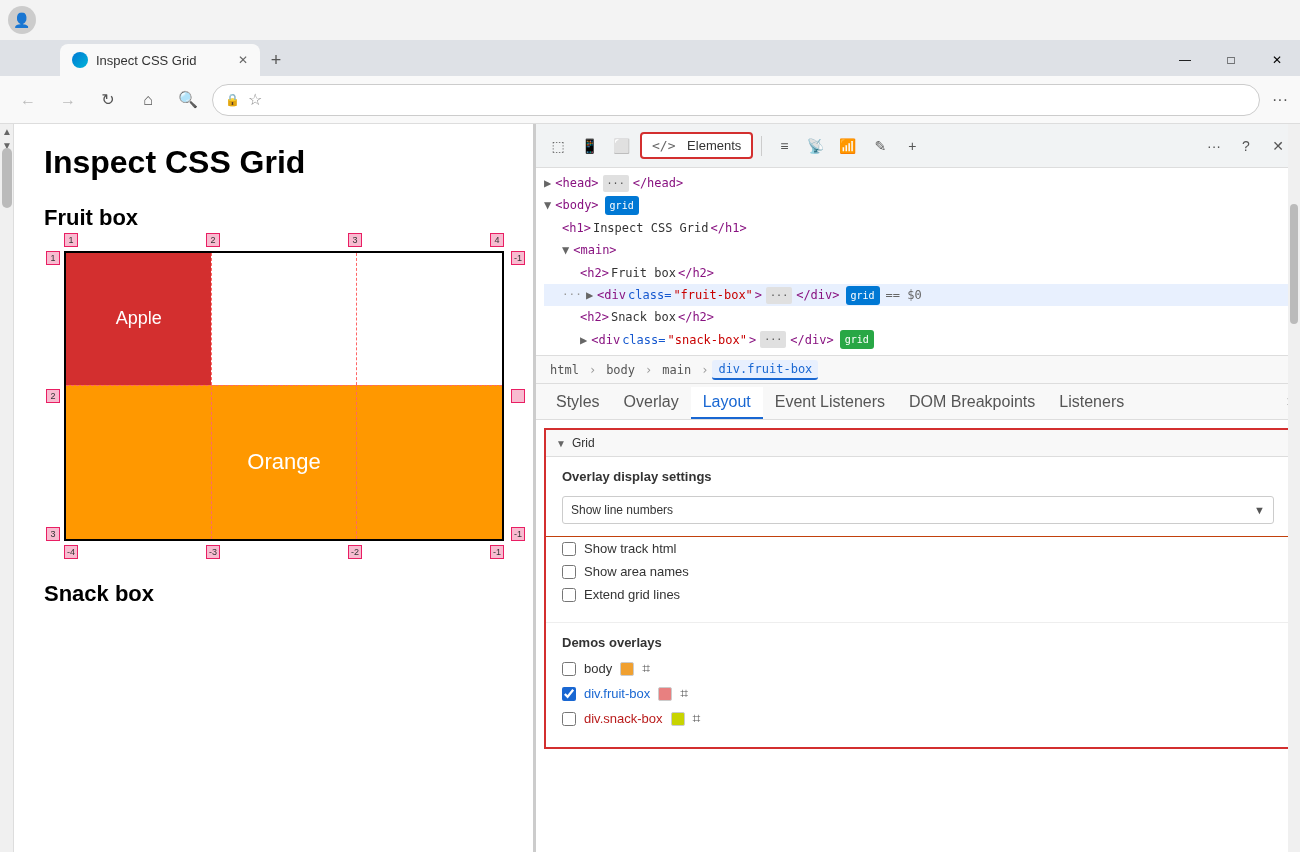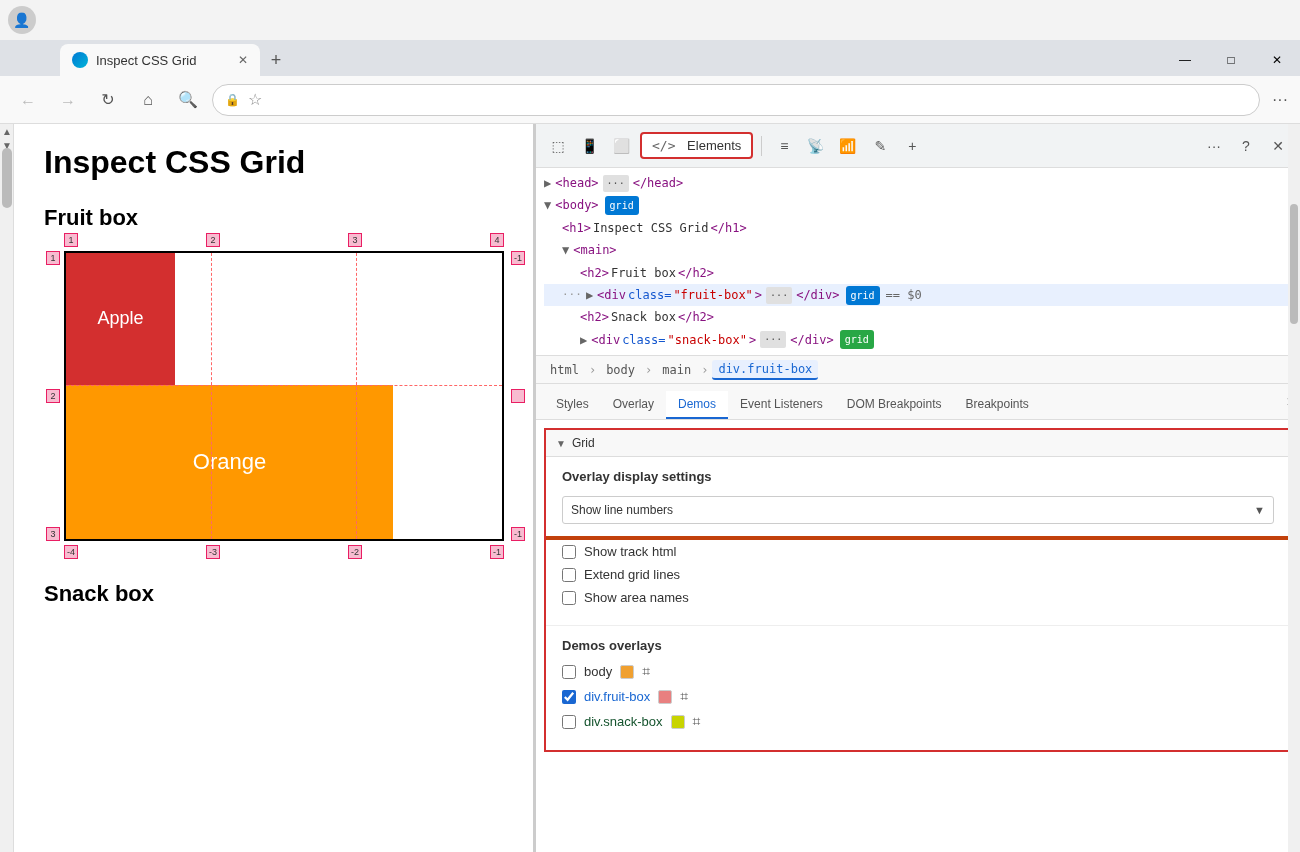--- a/index.html
+++ b/index.html
@@ -107,21 +107,21 @@
       position: absolute;
       top: 0; left: 0; width: 100%; height: 100%;
       pointer-events: none;
     }
     .grid-line-v1 { position: absolute; left: 33.3%; top: 0; bottom: 0; border-left: 1px dashed #f66; }
     .grid-line-v2 { position: absolute; left: 66.6%; top: 0; bottom: 0; border-left: 1px dashed #f66; }
     .grid-line-h1 { position: absolute; top: 46%; left: 0; right: 0; border-top: 1px dashed #f66; }
 
     .fruit-grid {
       display: grid;
-      grid-template-columns: 1fr 1fr 1fr 1fr;
+      grid-template-columns: 1fr 1fr 1fr;
       grid-template-rows: 46% 54%;
       width: 100%;
       height: 100%;
     }
     .cell-apple { background: #d32f2f; display: flex; align-items: center; justify-content: center; font-size: 18px; color: #fff; }
     .cell-kiwi { background: #8bc34a; display: flex; align-items: center; justify-content: center; font-size: 18px; color: #555; }
     .cell-mango { background: #ffeb3b; display: flex; align-items: center; justify-content: center; font-size: 18px; color: #333; }
     .cell-orange { background: #ff9800; grid-column: 1 / 4; display: flex; align-items: center; justify-content: center; font-size: 22px; color: #fff; }
 
     .grid-num-marker {
@@ -235,21 +235,21 @@
       height: 36px;
       background: #f8f8f8;
       display: flex;
       align-items: flex-end;
       padding: 0 8px;
       gap: 0;
       border-bottom: 1px solid #ddd;
     }
     .panel-tab {
       padding: 6px 12px;
-      font-size: 12px;
+      font-size: 16px;
       color: #555;
       cursor: pointer;
       border-bottom: 2px solid transparent;
     }
     .panel-tab.active { color: #1967d2; border-bottom: 2px solid #1967d2; background: white; }
     .panel-tab-more { margin-left: auto; color: #555; cursor: pointer; font-size: 16px; line-height: 36px; }
 
     
     .panel-content {
       flex: 1;
@@ -267,21 +267,21 @@
       padding: 6px 10px;
       font-size: 12px;
       color: #333;
       border-bottom: 1px solid #ddd;
       display: flex; align-items: center; gap: 6px;
     }
     .grid-section-header .triangle { color: #666; font-size: 10px; }
 
     .settings-group {
       padding: 12px 16px;
-      border-bottom: 4px solid #c2410c;
+      border-bottom: 1px solid #c2410c;
     }
     .settings-title {
       font-size: 13px;
       font-weight: 600;
       color: #333;
       margin-bottom: 12px;
     }
     .dropdown-row {
       margin-bottom: 0;
     }
@@ -544,24 +544,24 @@
       <span class="bc-item">body</span>
       <span class="bc-sep">›</span>
       <span class="bc-item">main</span>
       <span class="bc-sep">›</span>
       <span class="bc-item active">div.fruit-box</span>
     </div>
 
     <div class="panel-tabs">
       <span class="panel-tab">Styles</span>
       <span class="panel-tab">Overlay</span>
-      <span class="panel-tab active">Demos</span>
+      <span class="panel-tab active">Layout</span>
       <span class="panel-tab">Event Listeners</span>
       <span class="panel-tab">DOM Breakpoints</span>
-      <span class="panel-tab">Breakpoints</span>
+      <span class="panel-tab">Listeners</span>
       <span class="panel-tab-more">›</span>
     </div>
 
     <div class="panel-content">
       <div class="grid-section">
         <div class="grid-section-header">
           <span class="triangle">▼</span>
           <span>Grid</span>
         </div>
 
@@ -575,25 +575,25 @@
           </div>
         </div>
 
         <div style="padding: 4px 16px 12px 16px; border-bottom: 1px solid #eee;">
           <div class="checkbox-row">
             <input type="checkbox" style="">
             <label>Show track html</label>
           </div>
           <div class="checkbox-row">
             <input type="checkbox" style="">
-            <label>Extend grid lines</label>
+            <label>Show area names</label>
           </div>
           <div class="checkbox-row">
             <input type="checkbox" style="">
-            <label>Show area names</label>
+            <label>Extend grid lines</label>
           </div>
         </div>
 
         <div class="overlays-group">
           <div class="overlays-title">Demos overlays</div>
 
           <div class="overlay-row">
             <input type="checkbox" style="">
             <span style="color:#333">body</span>
             <div class="color-swatch" style="background:#f0a030;"></div>
@@ -602,21 +602,21 @@
 
           <div class="overlay-row">
             <input type="checkbox" checked="" style="accent-color: rgb(25, 103, 210);">
             <span style="color:#1967d2">div.fruit-box</span>
             <div class="color-swatch" style="background:#e88080;"></div>
             <span class="overlay-icon">⌗</span>
           </div>
 
           <div class="overlay-row">
             <input type="checkbox" style="">
-            <span style="color:#14532d">div.snack-box</span>
+            <span style="color:#b91c1c">div.snack-box</span>
             <div class="color-swatch" style="background:#c8d400;"></div>
             <span class="overlay-icon">⌗</span>
           </div>
         </div>
       </div>
     </div>
 
     <div class="devtools-scroll">
       <div class="devtools-scroll-thumb"></div>
     </div>

